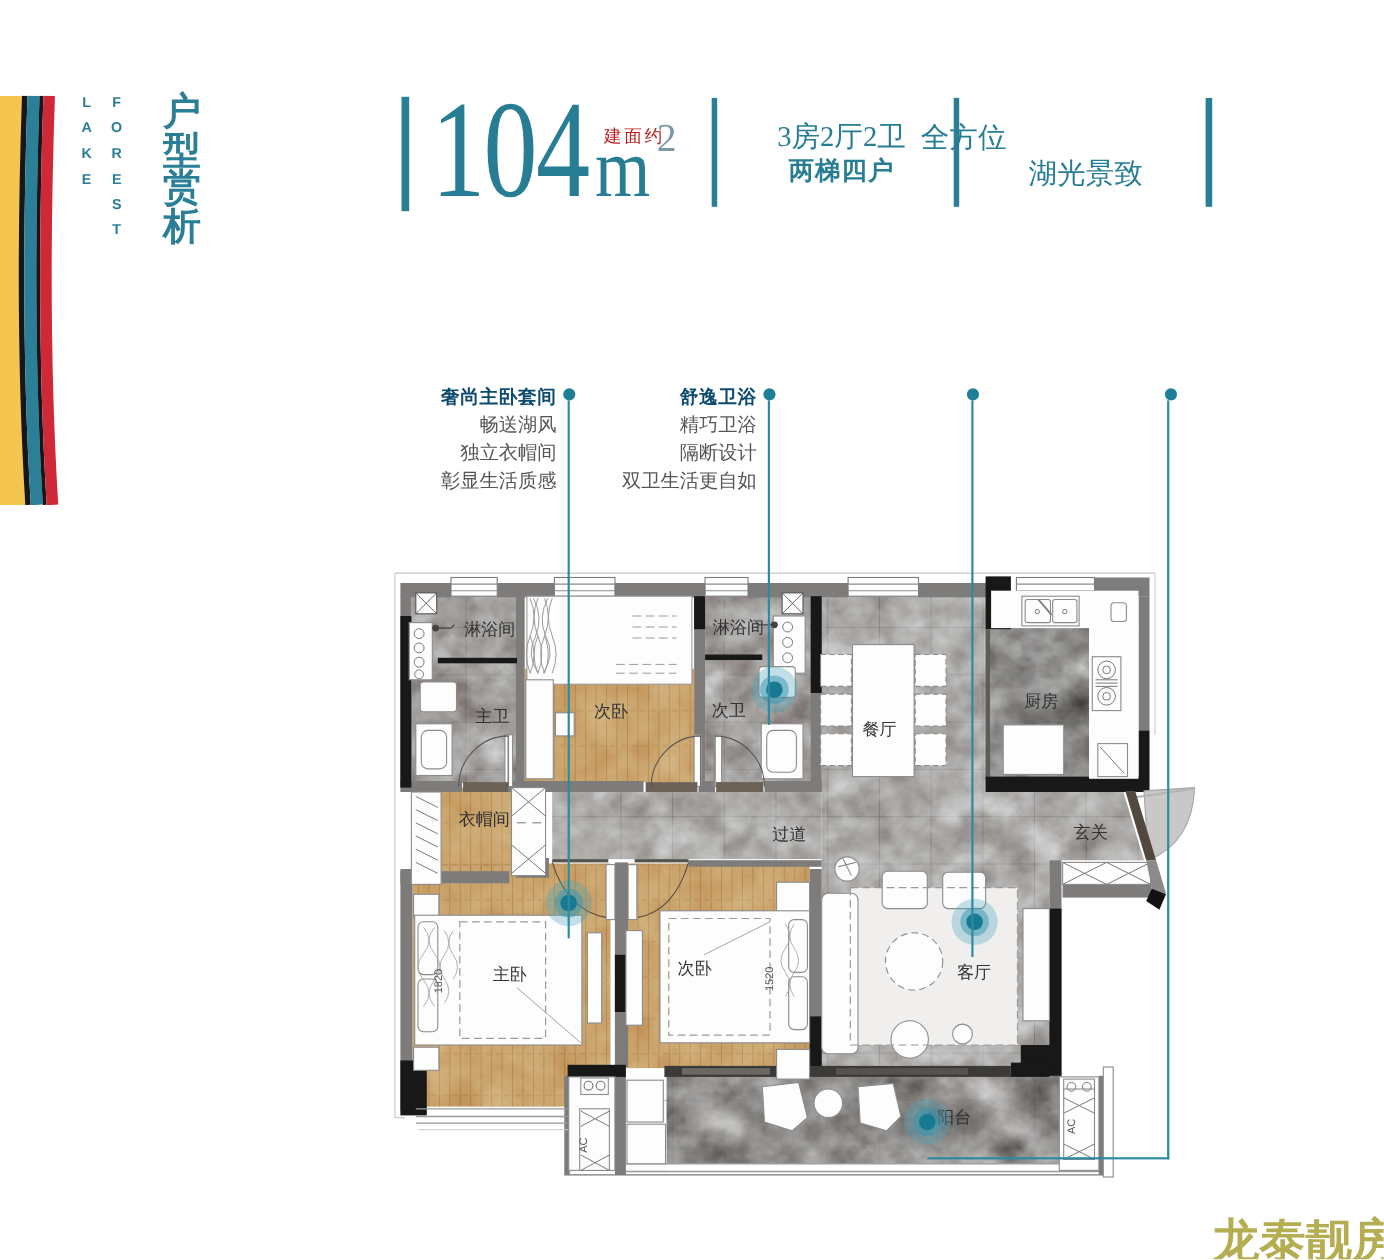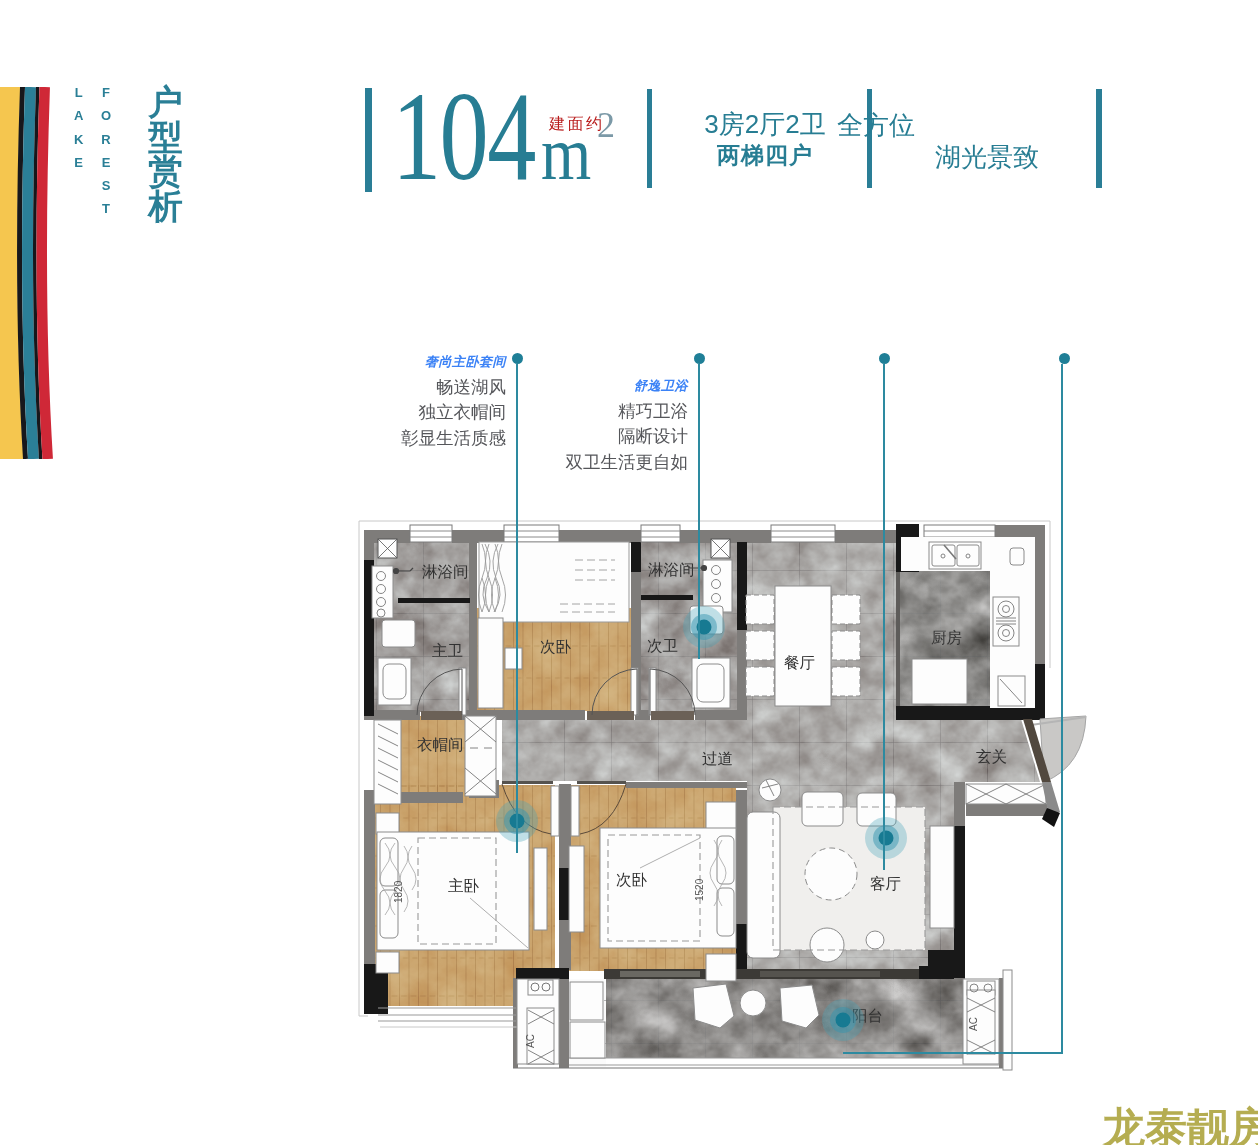--- a/index.html
+++ b/index.html
@@ -4,21 +4,21 @@
 <style>
   html,body{margin:0;padding:0;background:#fff;}
   #page{position:relative;width:1258px;height:1145px;overflow:hidden;background:#fff;
         font-family:"Liberation Sans",sans-serif;}
   .abs{position:absolute;}
   .teal{color:#277d93;}
   .vletters{position:absolute;display:flex;flex-direction:column;align-items:center;
             color:#2a7f96;font-weight:bold;font-size:13px;}
   .vletters span{display:block;height:23.3px;}
   .feat{position:absolute;text-align:right;color:#55565a;font-size:17.5px;line-height:25.5px;}
-  .feat b{color:#3b82f6;font-size:13px;letter-spacing:0.5px;font-style:italic;}
+  .feat b{color:#0c4a6e;font-size:17px;letter-spacing:0.5px;}
   .dot{position:absolute;width:11px;height:11px;border-radius:50%;background:#1f7f97;}
   .cline{position:absolute;width:2px;background:#2d8aa0;}
 </style>
 </head>
 <body>
 <div id="page">
 
   <svg class="abs" style="left:0;top:87px" width="58" height="372" viewBox="0 0 58 372">
     <path d="M0,0 L20.5,0 C16,130 16,250 23.5,372 L0,372 Z" fill="#f5c64f"></path>
     <path d="M22.5,0 C18,130 18,250 25.5,372" stroke="#17171b" stroke-width="5" fill="none"></path>
@@ -46,38 +46,38 @@
        font-size:34.5px;line-height:34.5px;color:#2a7f96;">户<br>型<br>赏<br>析</div>
 
   <div class="abs" style="left:365px;top:88px;width:7px;height:104px;background:#2a7e96;"></div>
   <div class="abs teal" style="left:392px;top:65px;font-family:'Liberation Serif',serif;font-size:126px;letter-spacing:-2px;transform:scaleX(0.78);transform-origin:0 0;">104</div>
   <div class="abs teal" style="left:541px;top:110px;font-family:'Liberation Serif',serif;font-size:76px;transform:scaleX(0.85);transform-origin:0 0;">m</div>
   <div class="abs" style="left:549px;top:114px;font-size:16px;letter-spacing:2.5px;color:#b91c1c;">建面约</div>
   <div class="abs" style="left:597px;top:104px;font-family:'Liberation Serif',serif;font-size:36px;color:#7b99a7;">2</div>
 
   <div class="abs" style="left:647px;top:89px;width:5px;height:99px;background:#2a7e96;"></div>
   <div class="abs teal" style="left:765px;top:107px;width:0;text-align:center;">
-      <div style="width:300px;margin-left:-150px;font-size:26px;">3房2厅2卫</div>
+      <div style="width:300px;margin-left:-150px;font-size:26px;font-family:Liberation Serif, serif;">3房2厅2卫</div>
     </div>
   <div class="abs teal" style="left:765px;top:140px;width:0;text-align:center;">
       <div style="width:300px;margin-left:-150px;font-size:23px;font-weight:bold;letter-spacing:1px;">两梯四户</div>
     </div>
 
   <div class="abs" style="left:867px;top:89px;width:5px;height:99px;background:#2a7e96;"></div>
   <div class="abs teal" style="left:987px;top:108px;width:0;">
       <div style="width:300px;margin-left:-150px;font-size:26px;text-align:left;">全方位</div>
     </div>
   <div class="abs teal" style="left:987px;top:140px;width:0;">
       <div style="width:300px;margin-left:-150px;font-size:26px;text-align:center;">湖光景致</div>
     </div>
 
   <div class="abs" style="left:1096px;top:89px;width:6px;height:99px;background:#2a7e96;"></div>
 
   <div class="feat" style="right:752px;top:348px;"><b>奢尚主卧套间</b><br>畅送湖风<br>独立衣帽间<br>彰显生活质感</div>
-  <div class="feat" style="right:570px;top:348px;margin-top:24px;"><b>舒逸卫浴</b><br>精巧卫浴<br>隔断设计<br>双卫生活更自如</div>
+  <div class="feat" style="right:570px;top:348px;"><b>舒逸卫浴</b><br>精巧卫浴<br>隔断设计<br>双卫生活更自如</div>
 
   <div id="planwrap" class="abs" style="left:358px;top:516px;">
   <svg width="742" height="562" viewBox="358 548 742 562" font-family="Liberation Sans, sans-serif">
     <defs>
       <filter id="mottle" x="0%" y="0%" width="100%" height="100%" color-interpolation-filters="sRGB">
         <feTurbulence type="fractalNoise" baseFrequency="0.032 0.036" numOctaves="4" seed="7"></feTurbulence>
         <feColorMatrix type="matrix" values="0.5 0.25 0.25 0 -0.005, 0.55 0.275 0.275 0 -0.06, 0.55 0.275 0.275 0 -0.06, 0 0 0 0 1"></feColorMatrix>
       </filter>
       <filter id="mottle2" x="0%" y="0%" width="100%" height="100%" color-interpolation-filters="sRGB">
         <feTurbulence type="fractalNoise" baseFrequency="0.026 0.03" numOctaves="4" seed="11"></feTurbulence>

